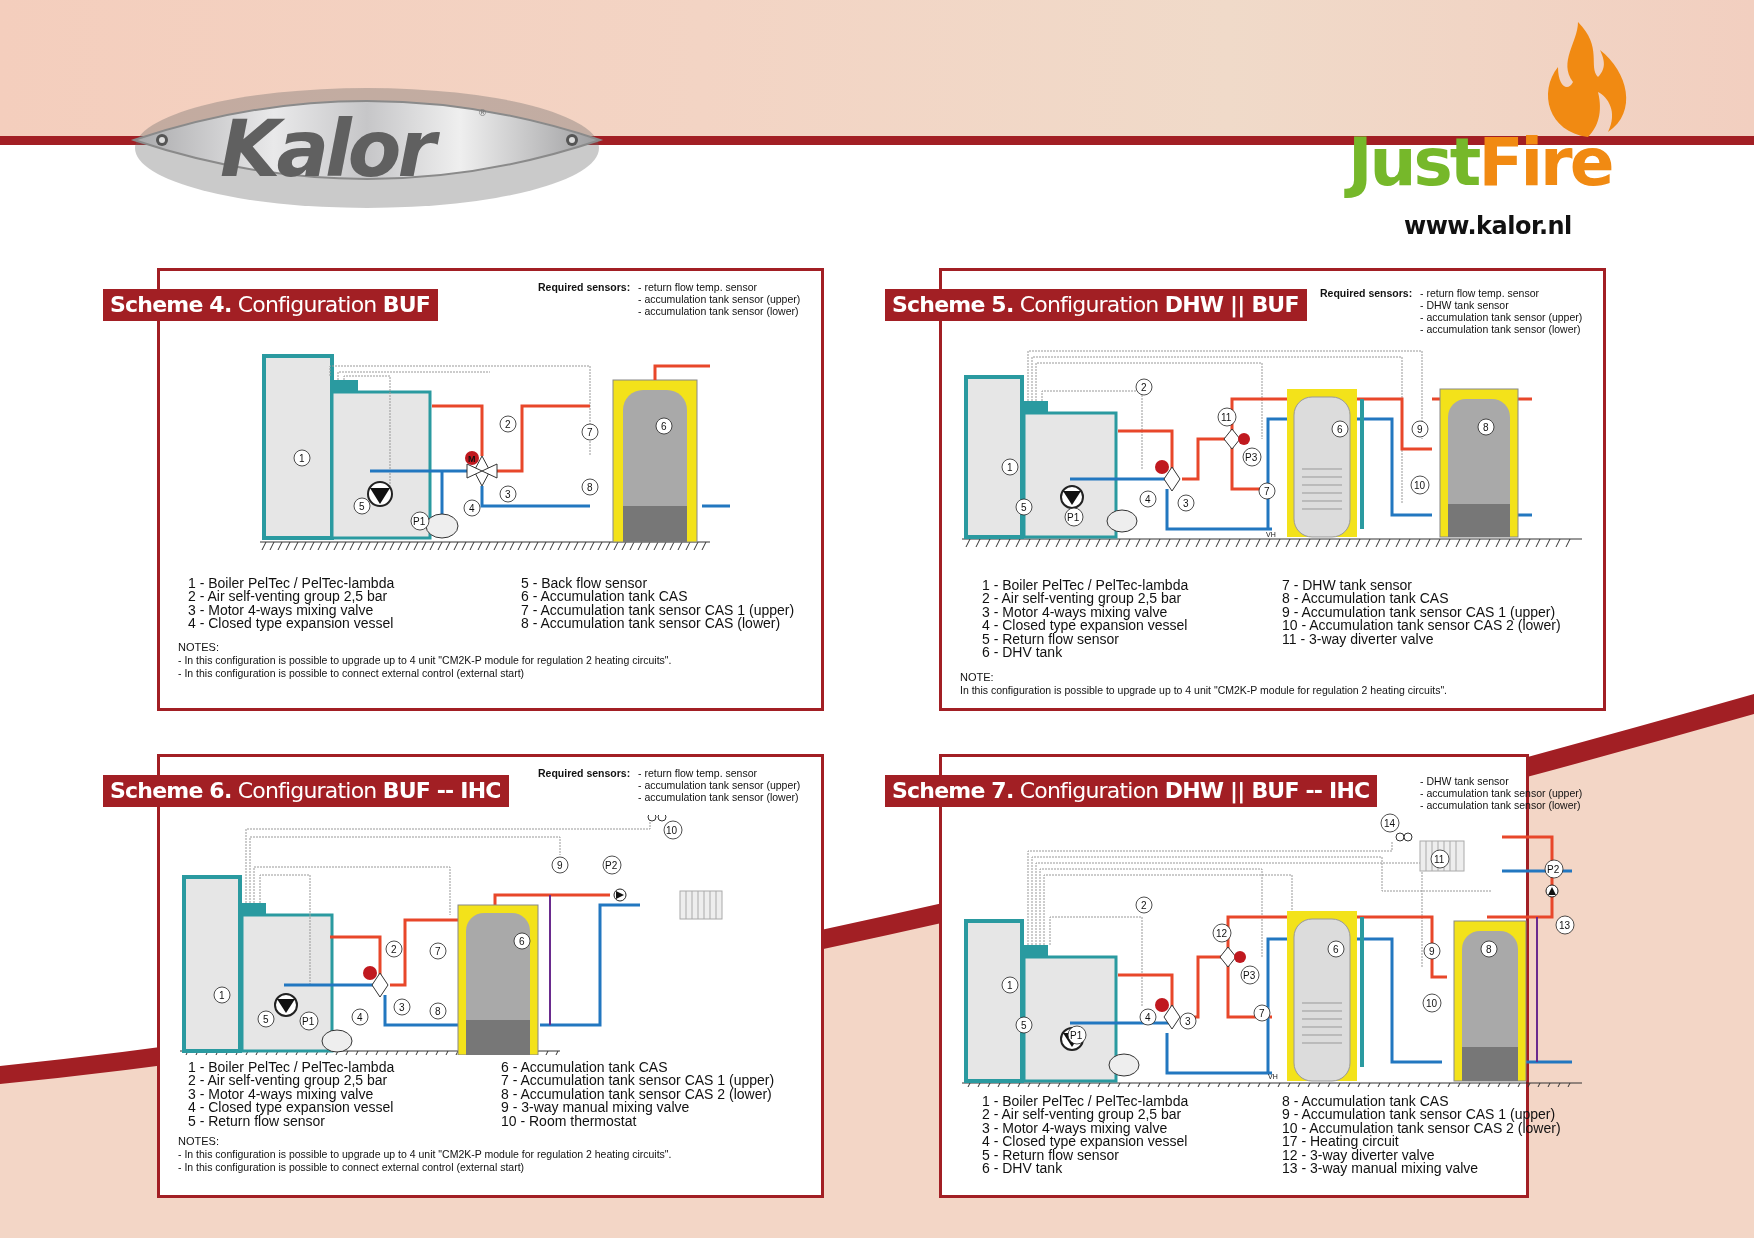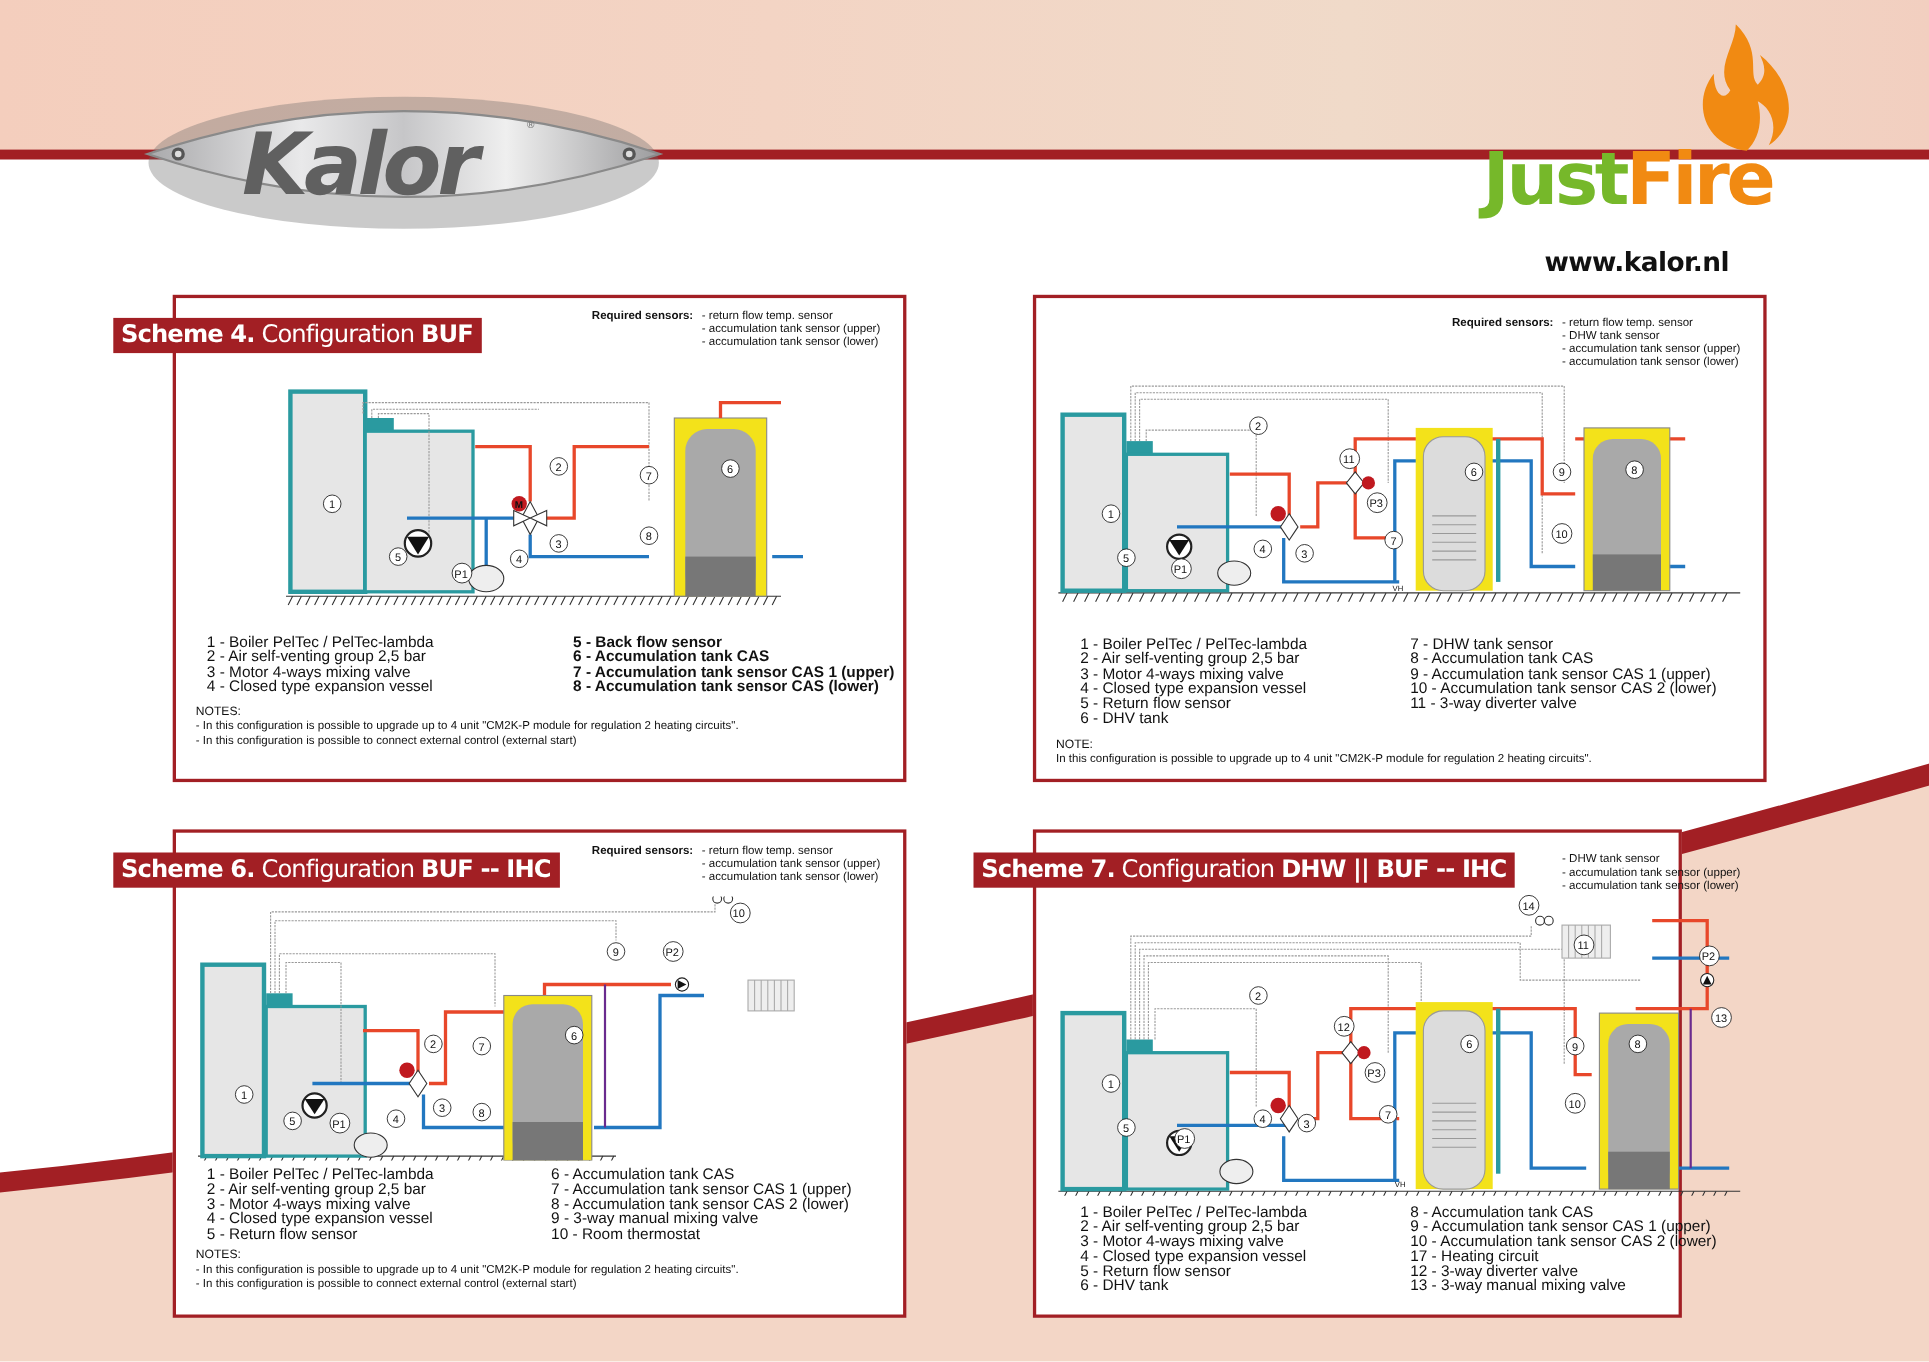--- a/index.html
+++ b/index.html
@@ -5,21 +5,21 @@
   html, body { margin:0; padding:0; }
   body { width:1754px; height:1238px; position:relative; overflow:hidden; background:#ffffff; font-family:"Liberation Sans", sans-serif; color:#222; }
   .bg-top { position:absolute; left:0; top:0; width:1754px; height:138px; background:linear-gradient(90deg,#f4cebd 0%,#f3d4c4 40%,#f0dac9 70%,#f2cfc0 100%); }
   .bg-band { position:absolute; left:0; top:136px; width:1754px; height:9px; background:#a21f24; }
   .bg-bottom { position:absolute; left:0; top:0; width:1754px; height:1238px; }
   .logo-kalor { position:absolute; left:130px; top:76px; width:474px; height:134px; }
   .justfire { position:absolute; left:1348px; top:22px; width:320px; height:222px; }
   .jf-word { position:absolute; left:0; top:108px; font-family:"DejaVu Sans", sans-serif; font-weight:bold; font-size:66px; letter-spacing:-3px; line-height:1; }
   .jf-just { color:#76b82a; }
   .jf-fire { color:#f18a12; }
-  .jf-url { position:absolute; left:56px; top:190px; font-family:"DejaVu Sans", sans-serif; font-weight:bold; font-size:24px; color:#111; letter-spacing:-0.5px;margin-top:12px; }
+  .jf-url { position:absolute; left:56px; top:190px; font-family:"DejaVu Sans", sans-serif; font-weight:bold; font-size:24px; color:#111; letter-spacing:-0.5px; }
   .panel { position:absolute; background:#fff; border:3px solid #a21f24; box-sizing:border-box; }
   .p4 { left:157px; top:268px; width:667px; height:443px; }
   .p5 { left:939px; top:268px; width:667px; height:443px; }
   .p6 { left:157px; top:754px; width:667px; height:444px; }
   .p7 { left:939px; top:754px; width:590px; height:444px; }
   .title-tag { position:absolute; left:-57px; top:18px; background:#a21f24; color:#fff; font-family:"DejaVu Sans", sans-serif; font-size:22px; padding:3px 8px 4px 7px; white-space:nowrap; letter-spacing:-0.8px; }
   .title-tag b { font-weight:bold; }
   .sensors { position:absolute; top:10px; font-size:10.5px; line-height:12px; color:#111; }
   .sensors .lbl { position:absolute; left:0; top:0; font-weight:bold; white-space:nowrap; }
   .sensors ul { list-style:none; margin:0; padding:0; position:absolute; left:100px; top:0; white-space:nowrap; }
@@ -131,35 +131,36 @@
         <text x="153" y="179">P1</text>
     </g>
   </svg>
   <div class="legend" style="left:28px;top:306px;width:600px;height:56px;">
     <ul style="left:0;">
         <li>1 - Boiler PelTec / PelTec-lambda</li>
         <li>2 - Air self-venting group 2,5 bar</li>
         <li>3 - Motor 4-ways mixing valve</li>
         <li>4 - Closed type expansion vessel</li>
       </ul>
-    <ul style="left:333px;font-weight:bold;">
+    <ul style="left:333px;">
         <li>5 - Back flow sensor</li>
         <li>6 - Accumulation tank CAS</li>
         <li>7 - Accumulation tank sensor CAS 1 (upper)</li>
         <li>8 - Accumulation tank sensor CAS (lower)</li>
       </ul>
   </div>
   <div class="notes" style="left:18px;top:370px;">
     <div class="nh">NOTES:</div>
     <div>- In this configuration is possible to upgrade up to 4 unit "CM2K-P module for regulation 2 heating circuits".</div>
     <div>- In this configuration is possible to connect external control (external start)</div>
   </div>
 </div>
 
 <div class="panel p5">
+  <div class="title-tag"><b>Scheme 5.</b> <span>Configuration</span> <b>DHW || BUF</b></div>
   <div class="sensors" style="left:378px;top:16px;">
     <span class="lbl">Required sensors:</span>
     <ul>
         <li>- return flow temp. sensor</li>
         <li>- DHW tank sensor</li>
         <li>- accumulation tank sensor (upper)</li>
         <li>- accumulation tank sensor (lower)</li>
       </ul>
   </div>
   <svg class="diagram" style="left:20px;top:68px;" width="640" height="210" viewBox="0 0 640 210">

